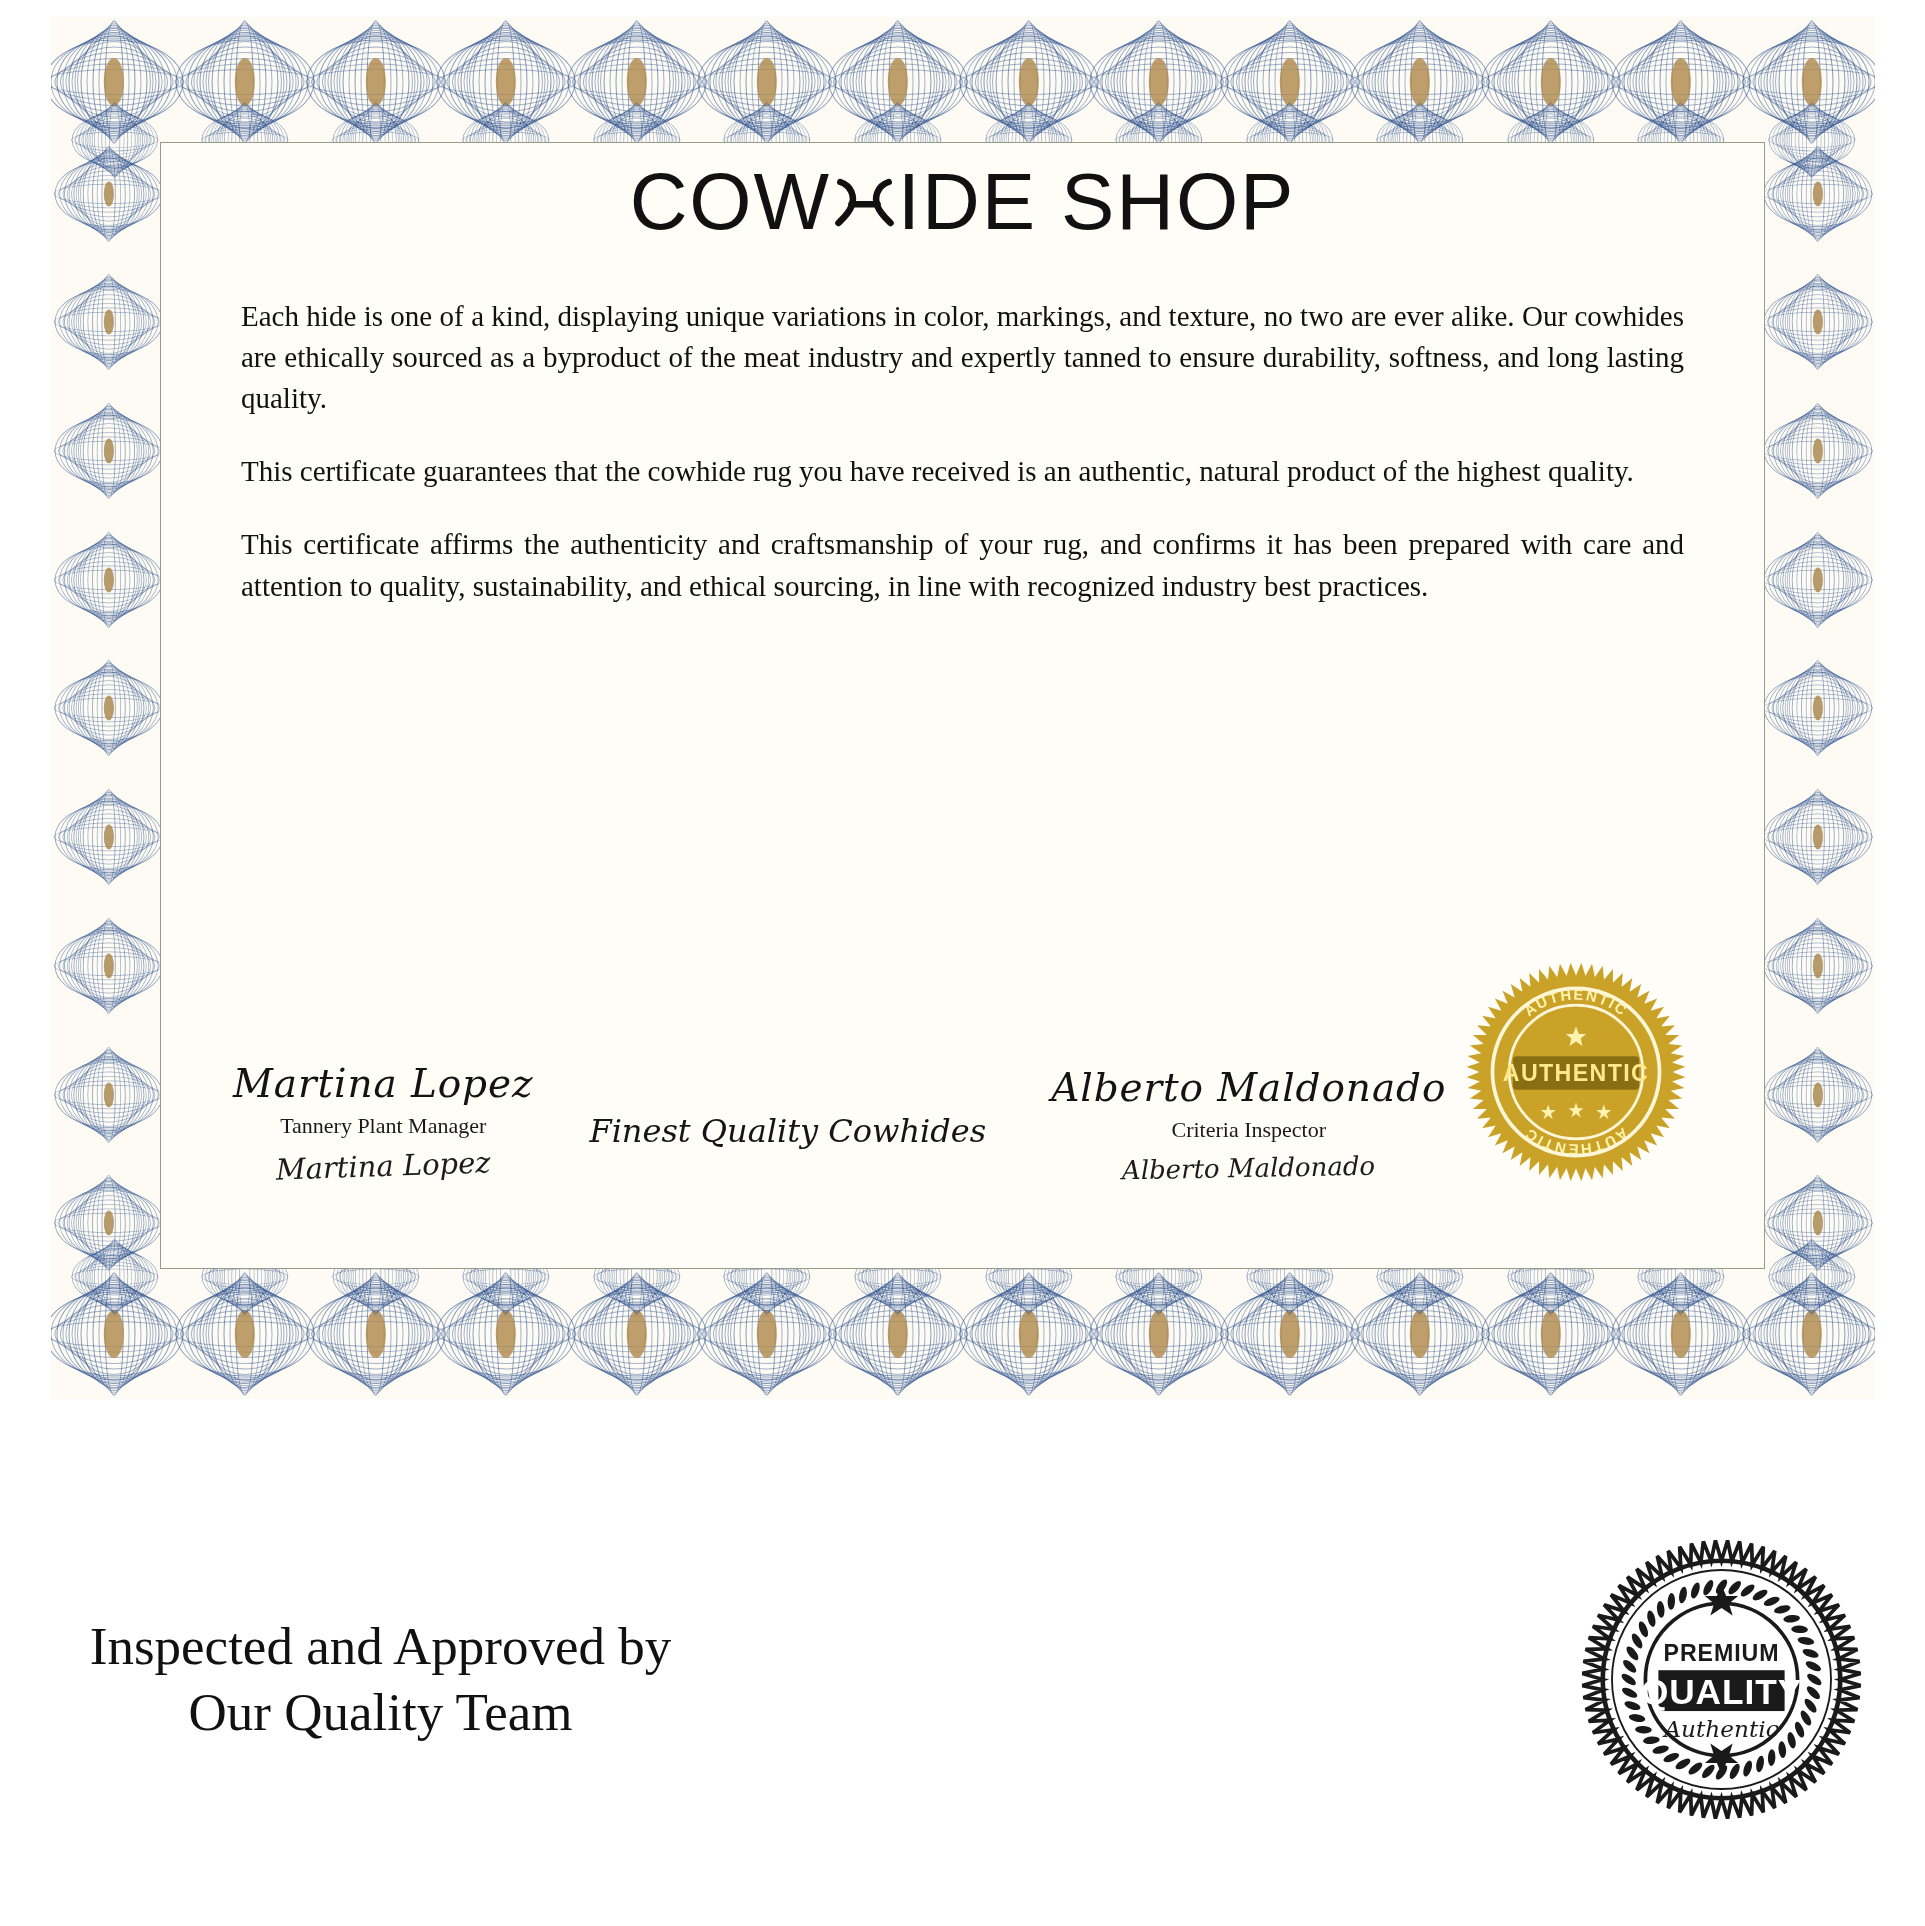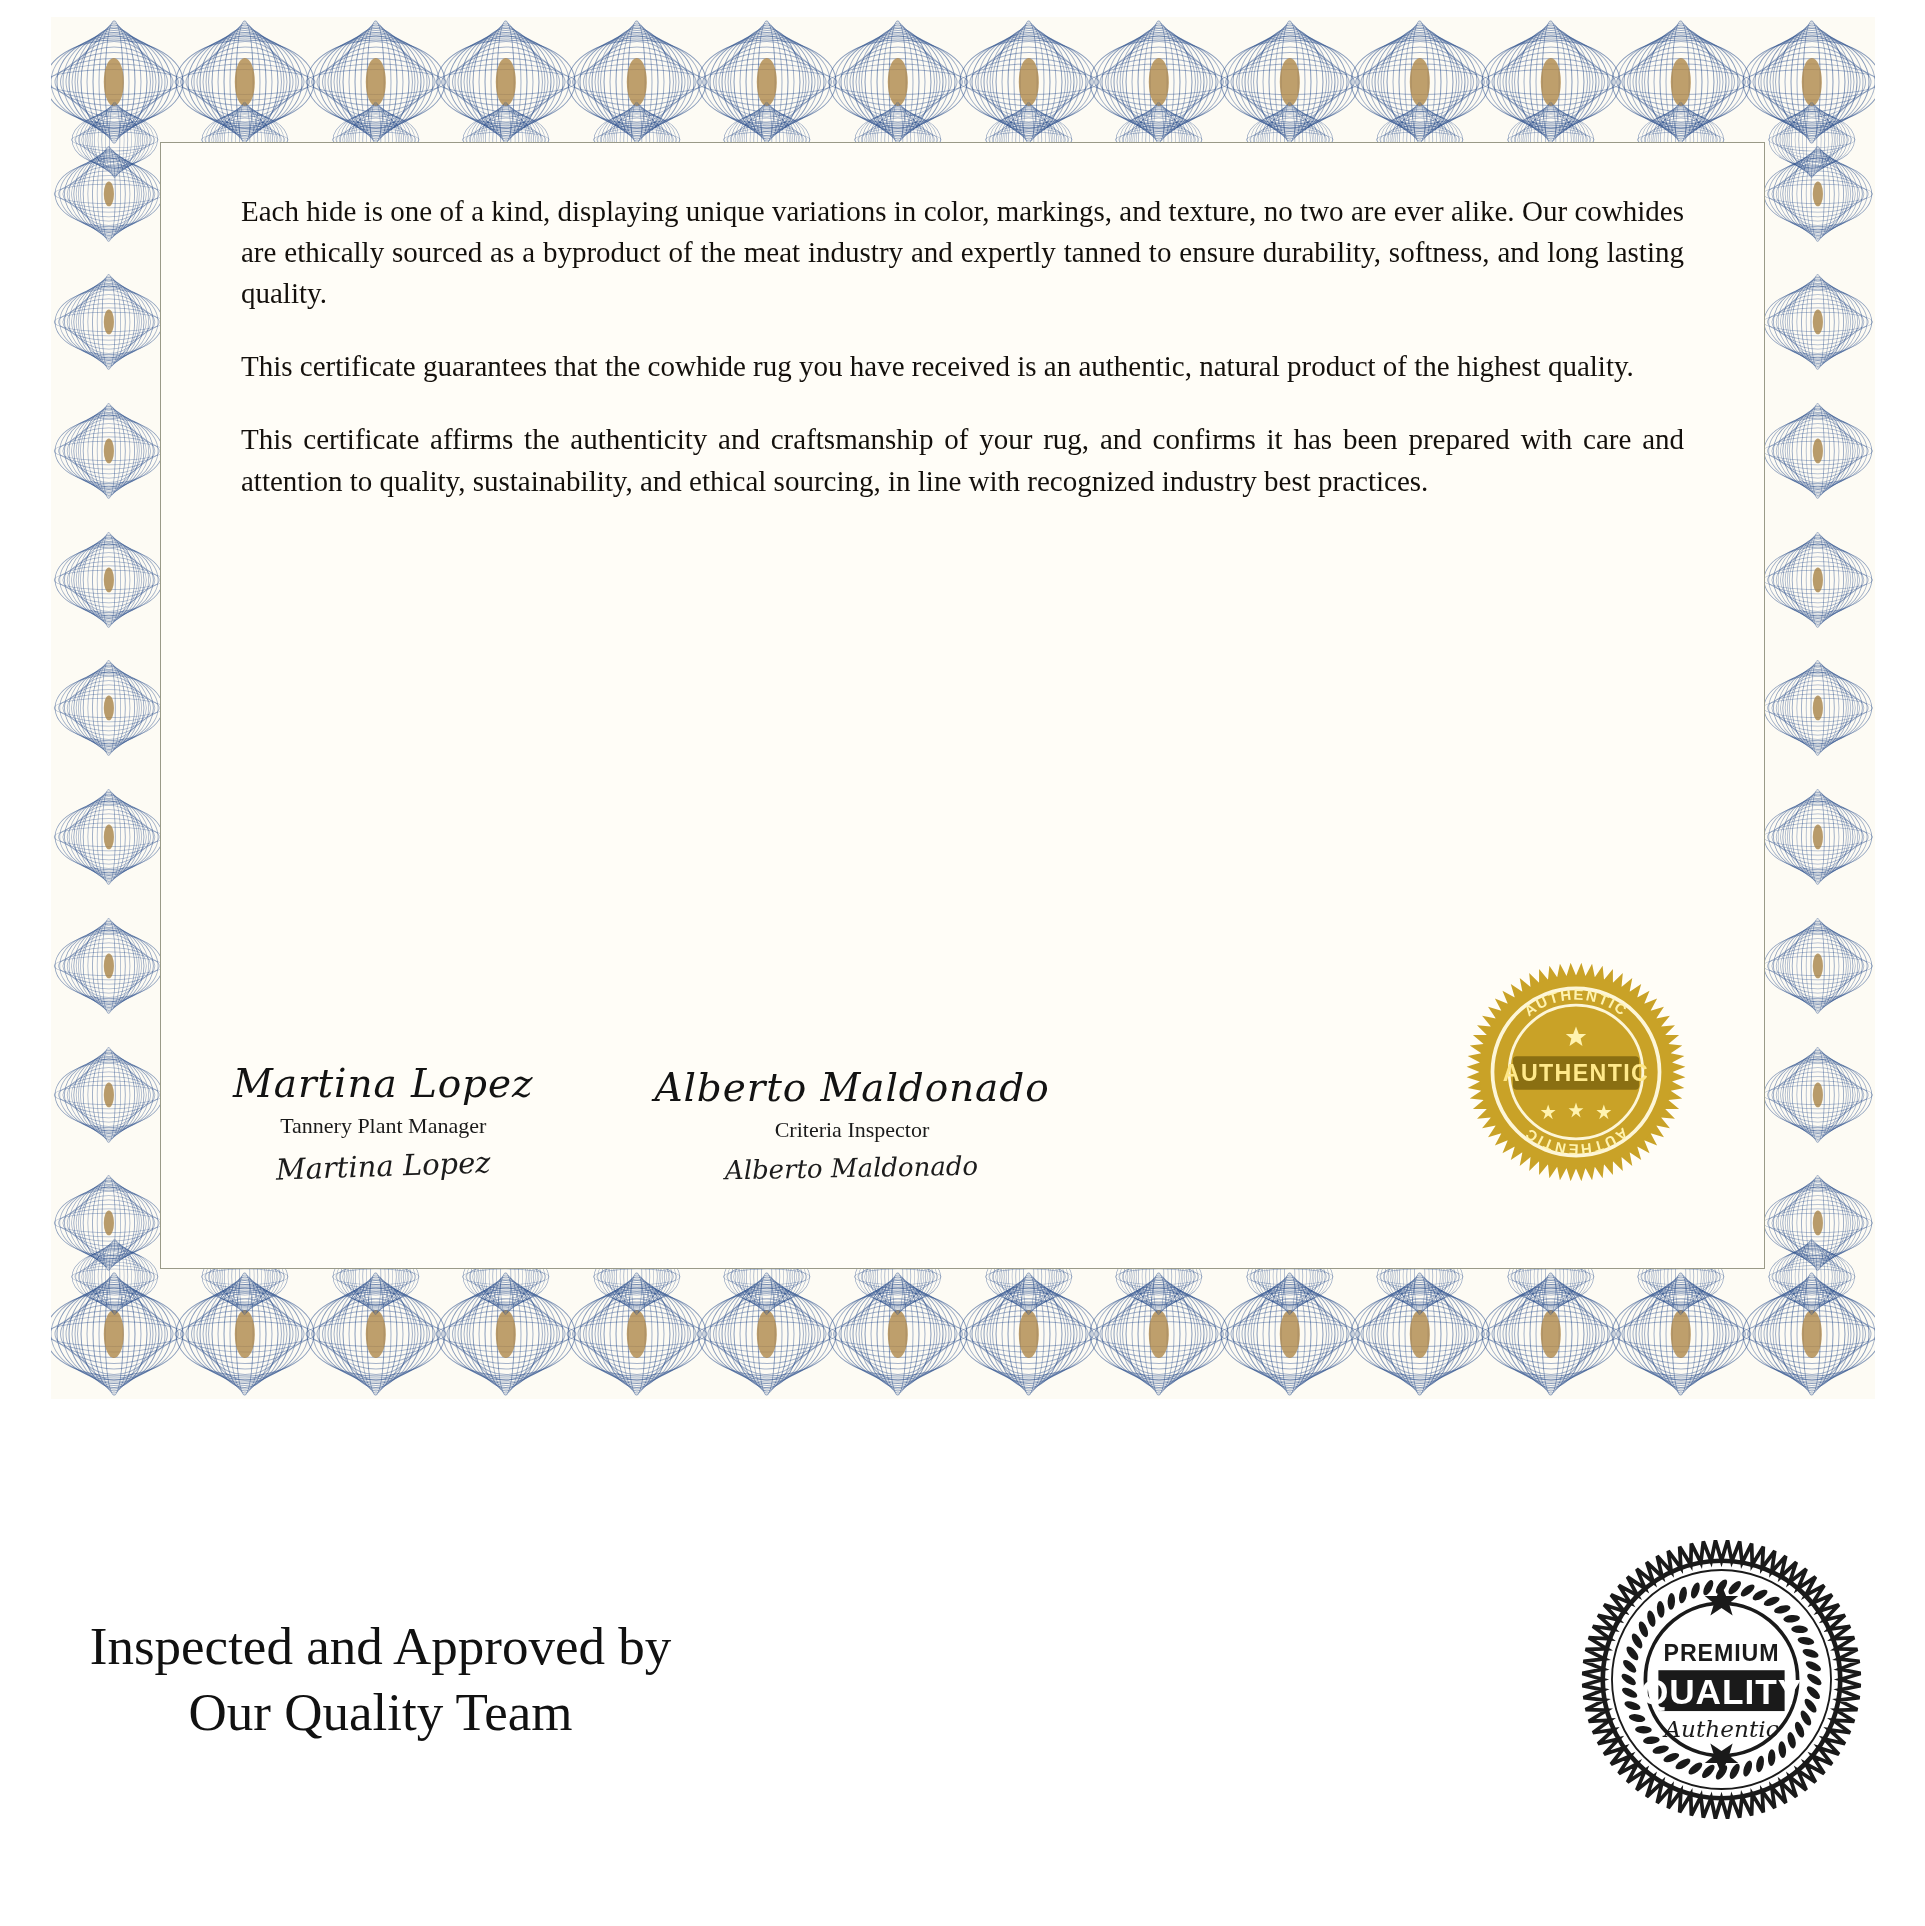--- a/index.html
+++ b/index.html
@@ -1746,38 +1746,46 @@
         <div class="ring flat" style="width: 95px; height: 69px;"></div>
         <div class="ring flat" style="width: 83px; height: 80px;"></div>
         <div class="ring flat" style="width: 72px; height: 91px;"></div>
         <div class="g-seed small"></div>
       </div>
     </div>
 
   <div class="inner-panel">
 
 
+    <div class="brand">
+      <span>COW</span><span class="mark"><svg width="67" height="67" viewBox="0 0 72 72">
+            <path d="M10 14 C22 18, 26 30, 22 40 C19 48, 12 54, 8 58" stroke="#111" stroke-width="7" fill="none" stroke-linecap="round"></path>
+            <path d="M62 14 C50 18, 46 30, 50 40 C53 48, 60 54, 64 58" stroke="#111" stroke-width="7" fill="none" stroke-linecap="round"></path>
+            <path d="M22 38 L50 38" stroke="#111" stroke-width="7" stroke-linecap="round"></path>
+          </svg></span><span>IDE SHOP</span>
+    </div>
 
     <div class="body-copy">
       <p>Each hide is one of a kind, displaying unique variations in color, markings, and texture, no two are ever alike. Our cowhides are ethically sourced as a byproduct of the meat industry and expertly tanned to ensure durability, softness, and long lasting quality.</p>
       <p>This certificate guarantees that the cowhide rug you have received is an authentic, natural product of the highest quality.</p>
       <p>This certificate affirms the authenticity and craftsmanship of your rug, and confirms it has been prepared with care and attention to quality, sustainability, and ethical sourcing, in line with recognized industry best practices.</p>
     </div>
 
     <div class="sig-row">
 
       <div class="sig-block">
         <div class="sig-name">Martina Lopez</div>
         <div class="sig-role">Tannery Plant Manager</div>
         <div class="sig-script">Martina Lopez</div>
       </div>
 
       <div class="spacer-1"></div>
 
       <div class="site-block">
+        <div class="site-tag">Finest Quality Cowhides</div>
       </div>
 
       <div class="spacer-2"></div>
 
       <div class="sig-block">
         <div class="sig-name">Alberto Maldonado</div>
         <div class="sig-role">Criteria Inspector</div>
         <div class="sig-script second">Alberto Maldonado</div>
       </div>
 

